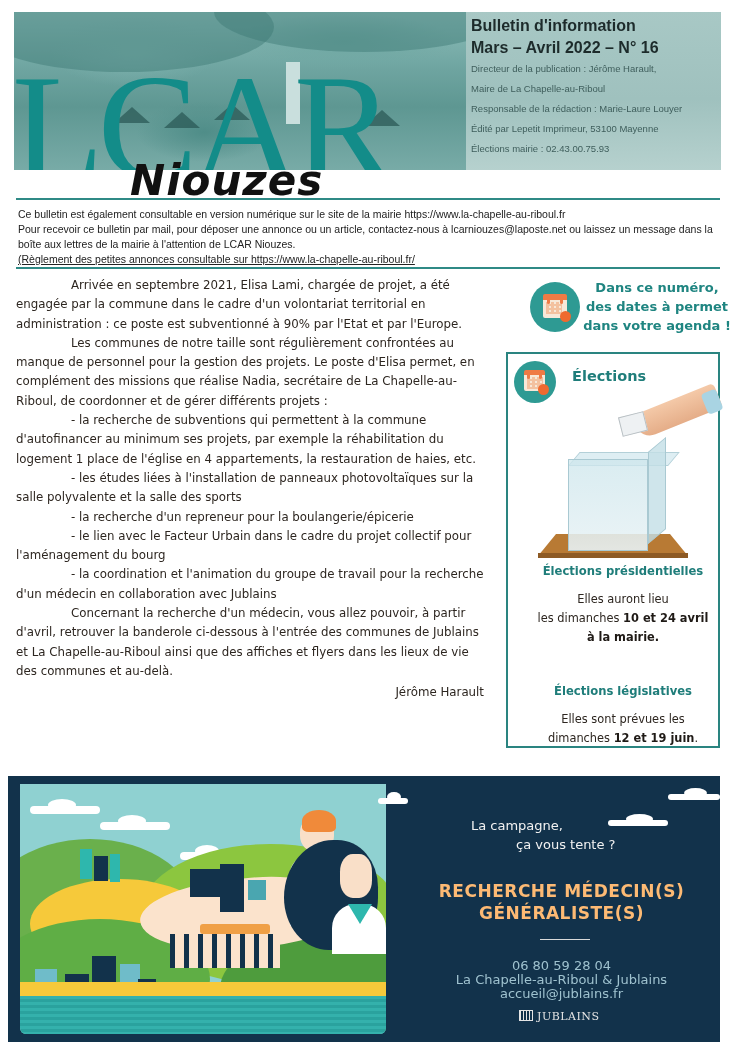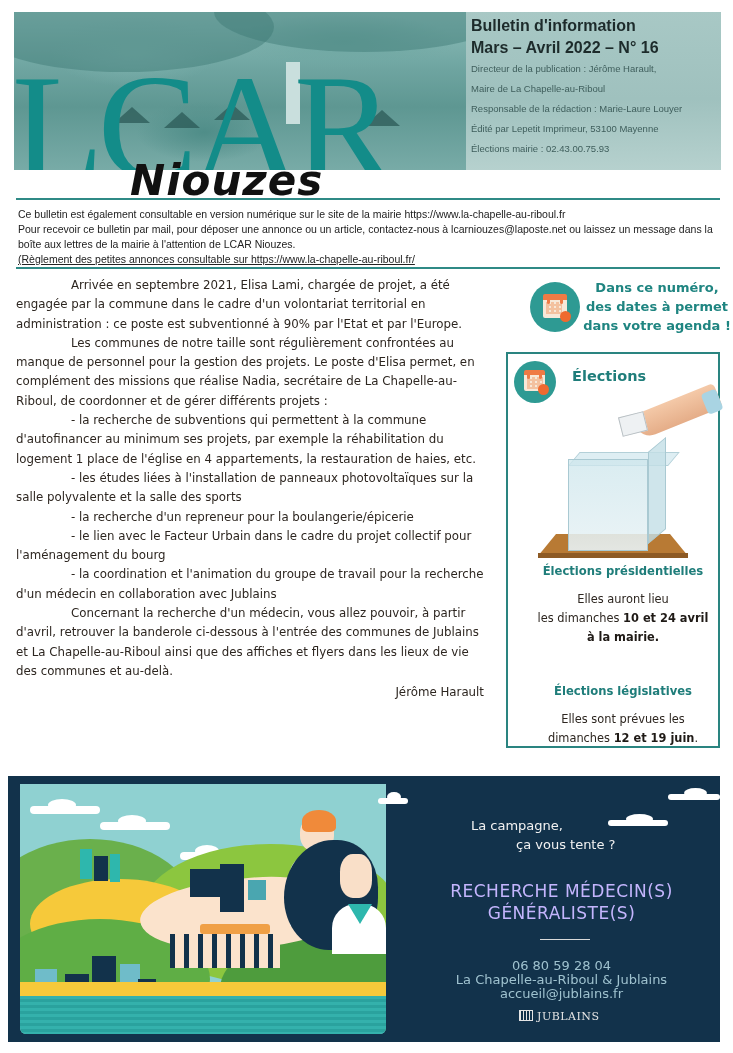--- a/index.html
+++ b/index.html
@@ -92,21 +92,21 @@
   .doctor-m-hair { position: absolute; left: 282px; top: 26px; width: 34px; height: 22px; background: #f08a3a; border-radius: 50% 50% 20% 20%; }
   .doctor-m-body { position: absolute; left: 270px; top: 72px; width: 48px; height: 70px; background: #ffffff; border-radius: 18px 18px 0 0; }
   .doctor-f-hair { position: absolute; left: 264px; top: 56px; width: 94px; height: 110px; background: #12324b; border-radius: 55% 45% 50% 50%; }
   .doctor-f-face { position: absolute; left: 320px; top: 70px; width: 32px; height: 44px; background: #f9dfc8; border-radius: 40%; }
   .doctor-f-body { position: absolute; left: 312px; top: 120px; width: 54px; height: 50px; background: #ffffff; border-radius: 24px 24px 0 0; }
   .doctor-f-scrub { position: absolute; left: 328px; top: 120px; width: 0; height: 0; border-left: 12px solid transparent; border-right: 12px solid transparent; border-top: 20px solid #2eb7ad; }
 
   .promo { position: absolute; left: 395px; top: 0; width: 317px; height: 266px; text-align: center; }
   .promo .tag { position: absolute; left: 68px; top: 40px; text-align: left; font-family: "DejaVu Sans", sans-serif; font-size: 13px; color: #f2f2f2; line-height: 19px; }
   .promo .tag .l2 { padding-left: 45px; }
-  .promo .headline { position: absolute; left: 0; top: 104px; width: 317px; font-family: "DejaVu Sans", sans-serif; font-weight: normal; font-size: 17px; letter-spacing: .5px; color: #c4b5fd; line-height: 22px; }
+  .promo .headline { position: absolute; left: 0; top: 104px; width: 317px; font-family: "DejaVu Sans", sans-serif; font-weight: bold; font-size: 17px; letter-spacing: .5px; color: #fdba74; line-height: 22px; }
   .promo .divider { position: absolute; left: 137px; top: 163px; width: 50px; height: 1px; background: #d9d9d9; }
   .promo .contact { position: absolute; left: 0; top: 183px; width: 317px; font-family: "DejaVu Sans", sans-serif; font-size: 13px; color: #9fc2cf; line-height: 14px; }
   .promo .logo { position: absolute; left: 116px; top: 234px; font-family: "DejaVu Serif", serif; font-size: 11px; color: #e4e4e4; letter-spacing: .5px; }
   .promo .logo .mark { display: inline-block; width: 14px; height: 11px; border: 1px solid #e4e4e4; margin-right: 4px; vertical-align: -1px; background: repeating-linear-gradient(90deg, #e4e4e4 0 1px, transparent 1px 3px); }
   .banner-cloud { position: absolute; height: 6px; background: #fff; border-radius: 6px; }
   .banner-cloud::before { content: ""; position: absolute; left: 30%; top: -6px; width: 45%; height: 10px; background: #fff; border-radius: 50%; }
 </style>
 </head>
 <body>
 

